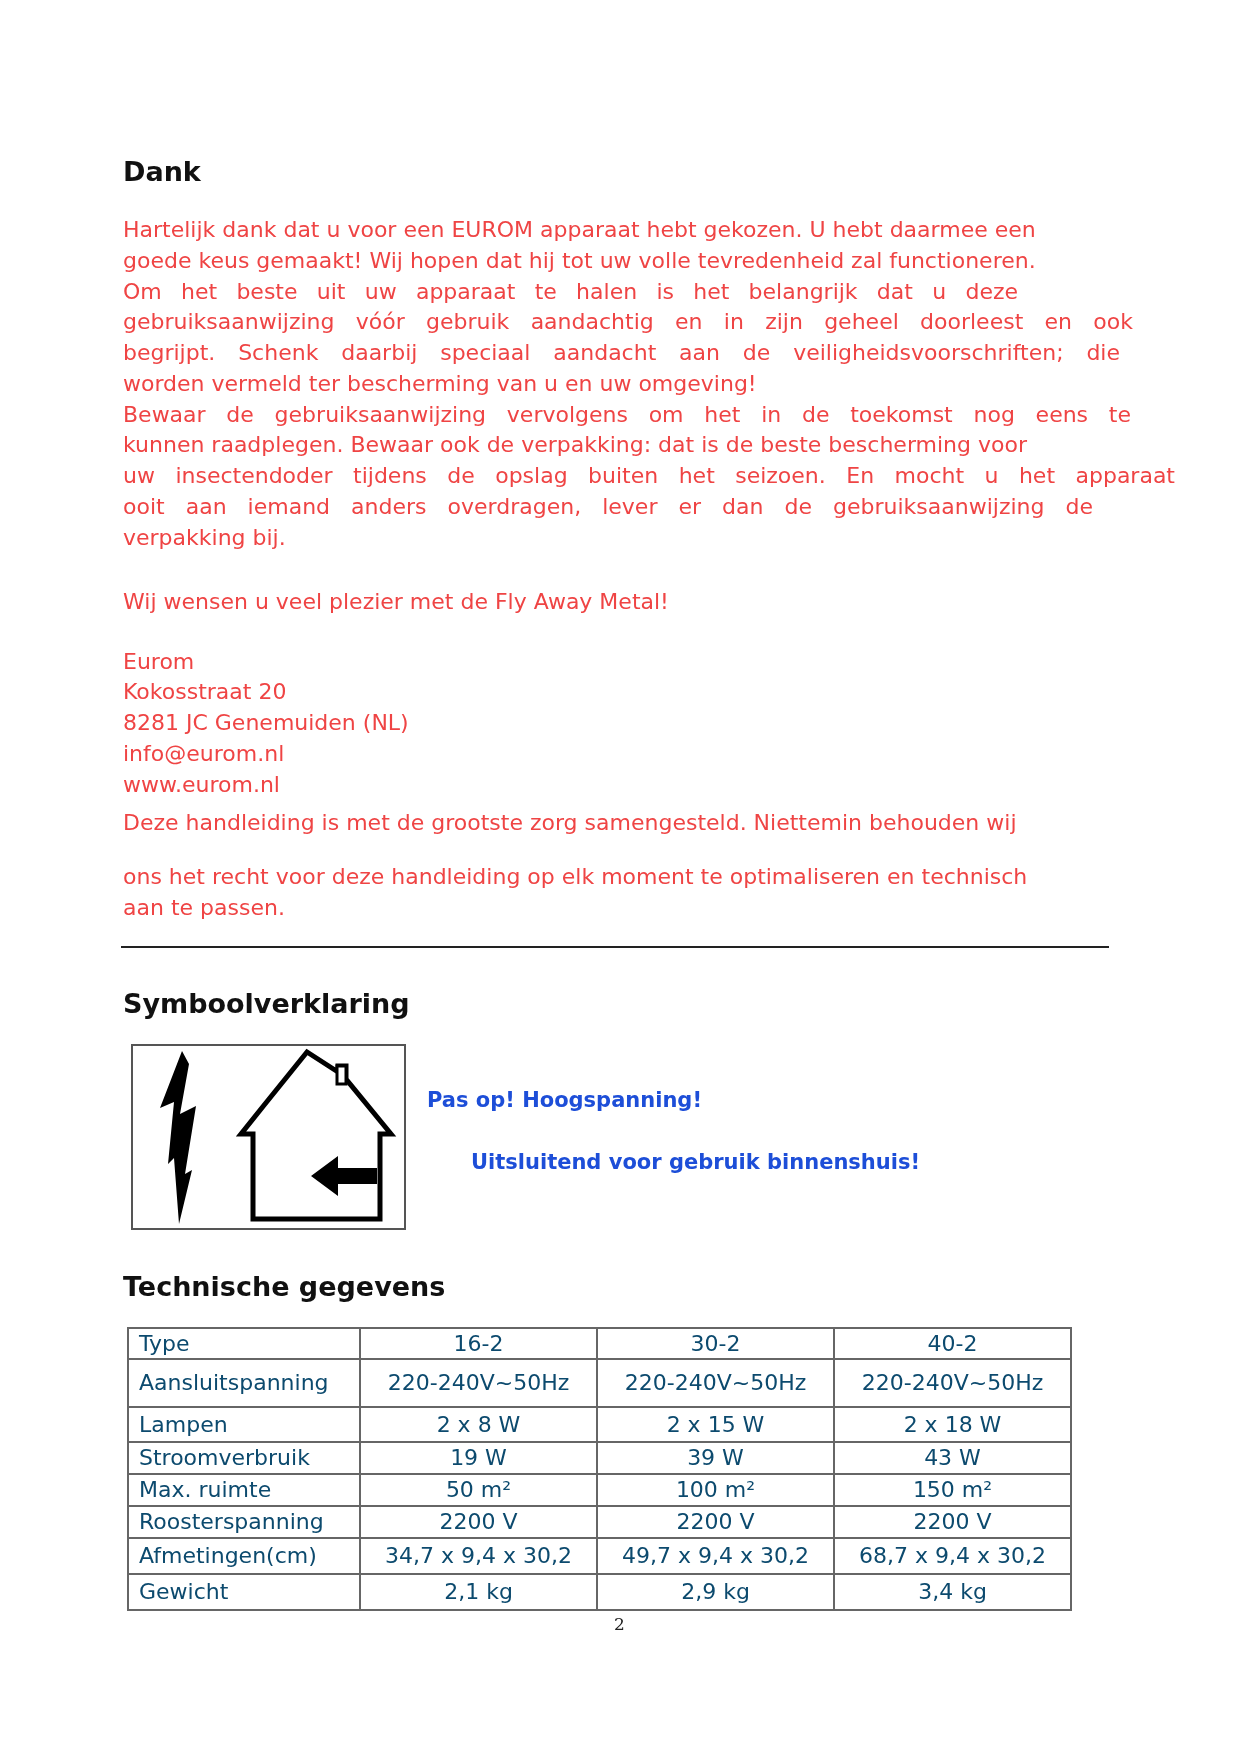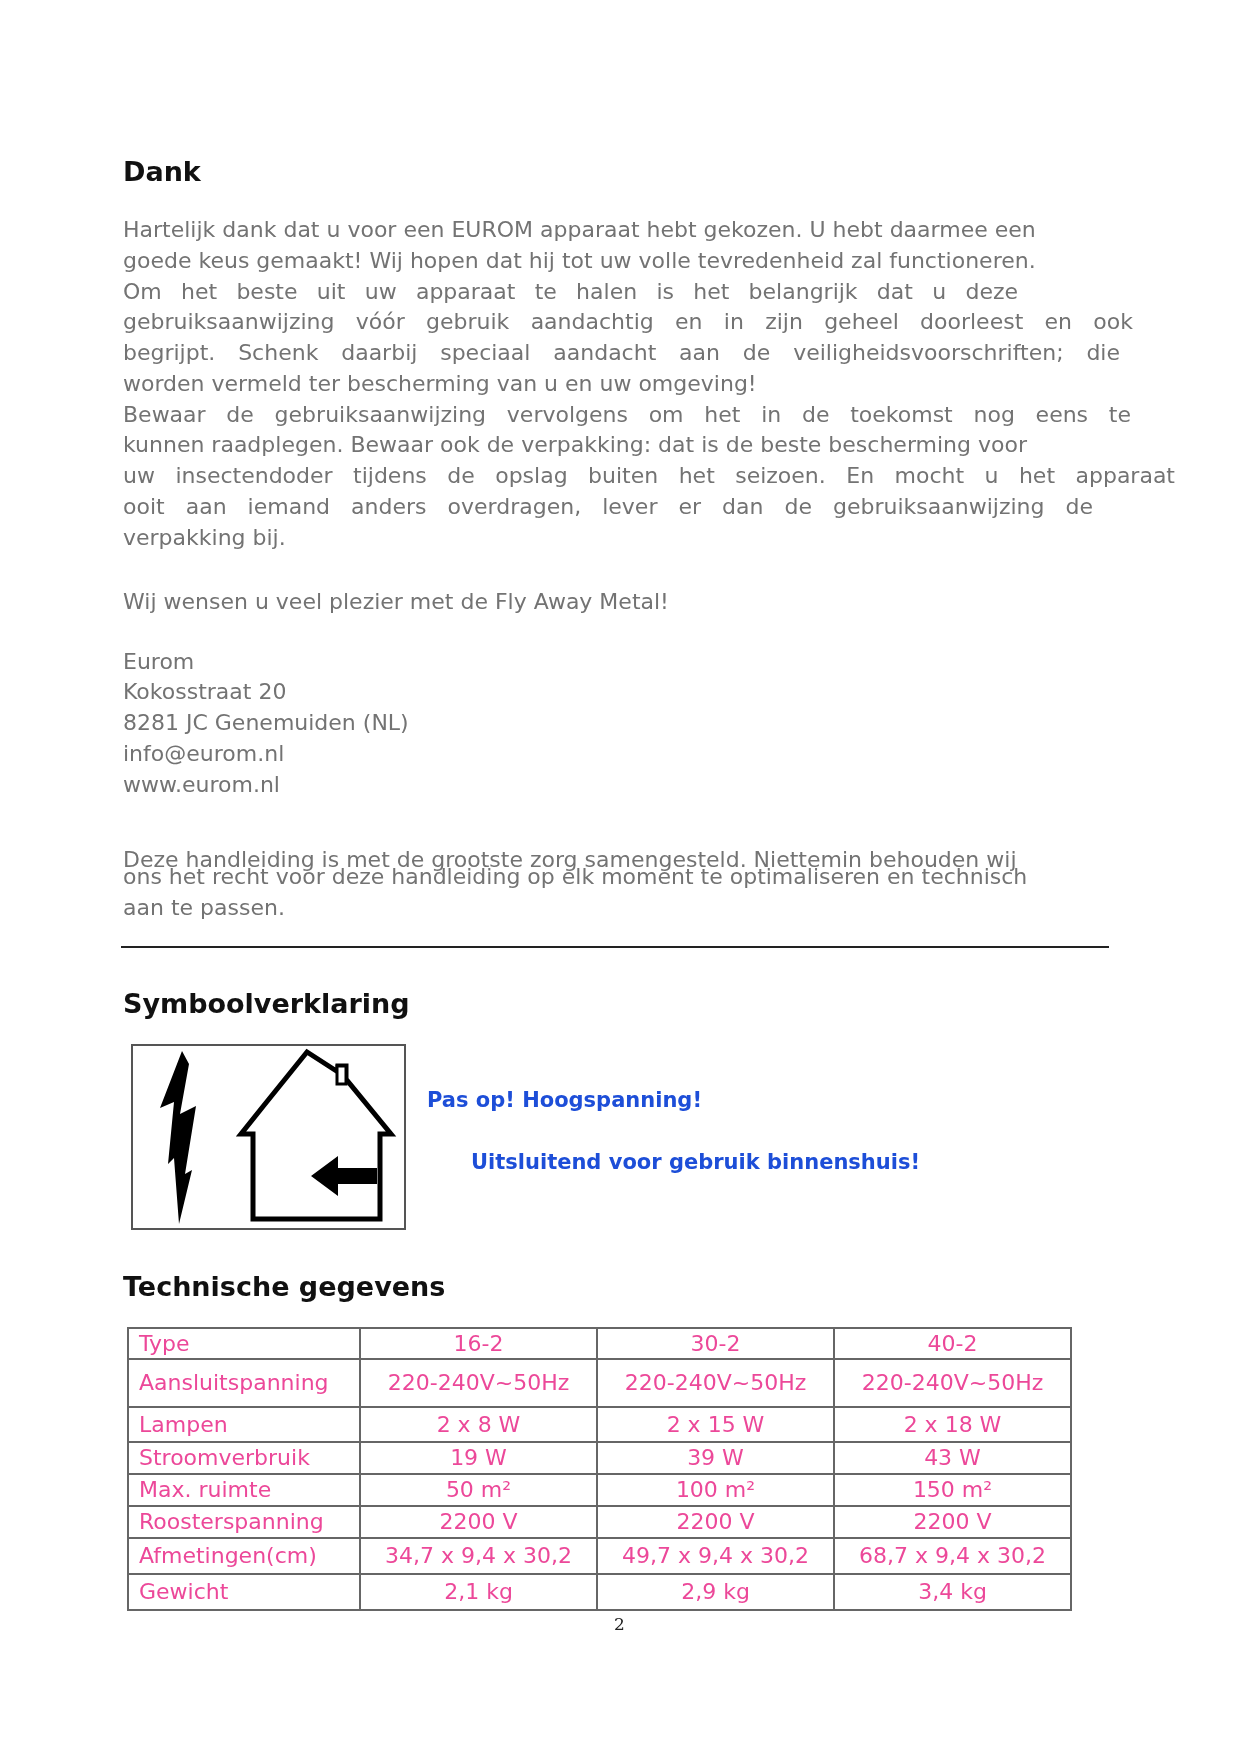--- a/index.html
+++ b/index.html
@@ -1,23 +1,23 @@
 <!DOCTYPE html>
 <html><head>
 <meta charset="utf-8">
 <style>
   html, body { margin:0; padding:0; background:#ffffff; }
   body { width:1241px; height:1754px; position:relative; overflow:hidden; color:#111; font-family:"DejaVu Sans", sans-serif; }
   .h { position:absolute; left:123px; font-weight:bold; font-size:27px; color:#111; white-space:nowrap; line-height:1; }
-  .ln { position:absolute; left:123px; font-size:22px; line-height:1; white-space:nowrap; color:#737373; }
+  .ln { position:absolute; left:123px; font-size:22px; line-height:1; white-space:nowrap; color:#ef4444; }
   .jl { text-align:justify; text-align-last:justify; white-space:normal; }
   .rule { position:absolute; left:121px; top:946px; width:988px; height:0; border-top:2px solid #222; }
   .symbox { position:absolute; left:131px; top:1044px; width:275px; height:186px; border:2px solid #555; box-sizing:border-box; background:#fff; }
   .symtxt { position:absolute; left:427px; font-weight:bold; font-size:21px; line-height:1; white-space:nowrap; color:#1d4ed8; }
-  table.spec { position:absolute; left:127px; top:1327px; border-collapse:collapse; font-size:22px; color:#ec4899; }
+  table.spec { position:absolute; left:127px; top:1327px; border-collapse:collapse; font-size:22px; color:#0c4a6e; }
   table.spec td { border:2px solid #666; padding:0 10px; line-height:1; white-space:nowrap; }
   table.spec td.c { text-align:center; }
   .pn { position:absolute; left:614px; top:1614px; font-family:"DejaVu Serif", serif; font-size:17px; color:#222; }
 </style>
 </head>
 <body>
 
 <div class="h" style="top:158px;">Dank</div>
 
 <div>
@@ -38,21 +38,21 @@
 
 <div>
   <div class="ln" style="top:651px;">Eurom</div>
   <div class="ln" style="top:681px;">Kokosstraat 20</div>
   <div class="ln" style="top:712px;">8281 JC Genemuiden (NL)</div>
   <div class="ln" style="top:743px;">info@eurom.nl</div>
   <div class="ln" style="top:774px;">www.eurom.nl</div>
 </div>
 
 <div>
-  <div class="ln" style="top:849px;text-align:center;">Deze handleiding is met de grootste zorg samengesteld. Niettemin behouden wij</div>
+  <div class="ln" style="top:812px;text-align:center;">Deze handleiding is met de grootste zorg samengesteld. Niettemin behouden wij</div>
   <div class="ln" style="top:866px;">ons het recht voor deze handleiding op elk moment te optimaliseren en technisch</div>
   <div class="ln" style="top:897px;">aan te passen.</div>
 </div>
 
 <div class="rule"></div>
 
 <div class="h" style="top:990px;">Symboolverklaring</div>
 
 <div class="symbox">
   <svg width="271" height="182" viewBox="0 0 271 182" style="position:absolute;left:0;top:0;">

